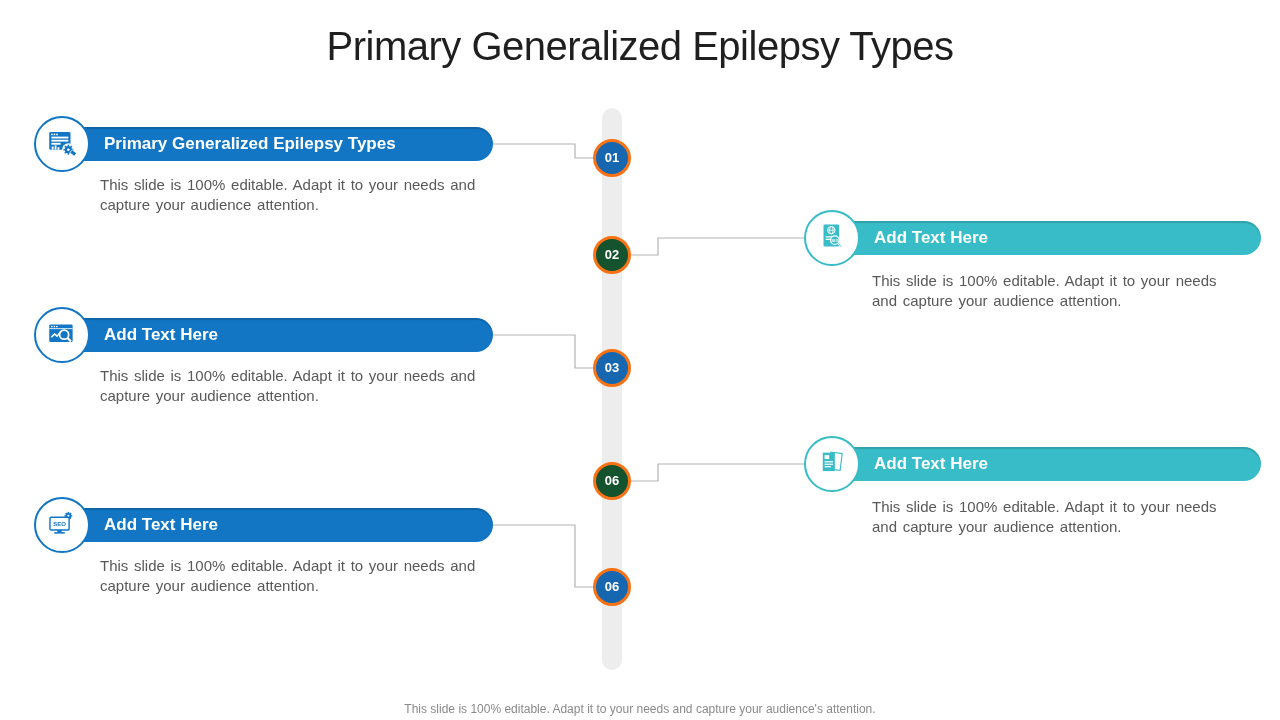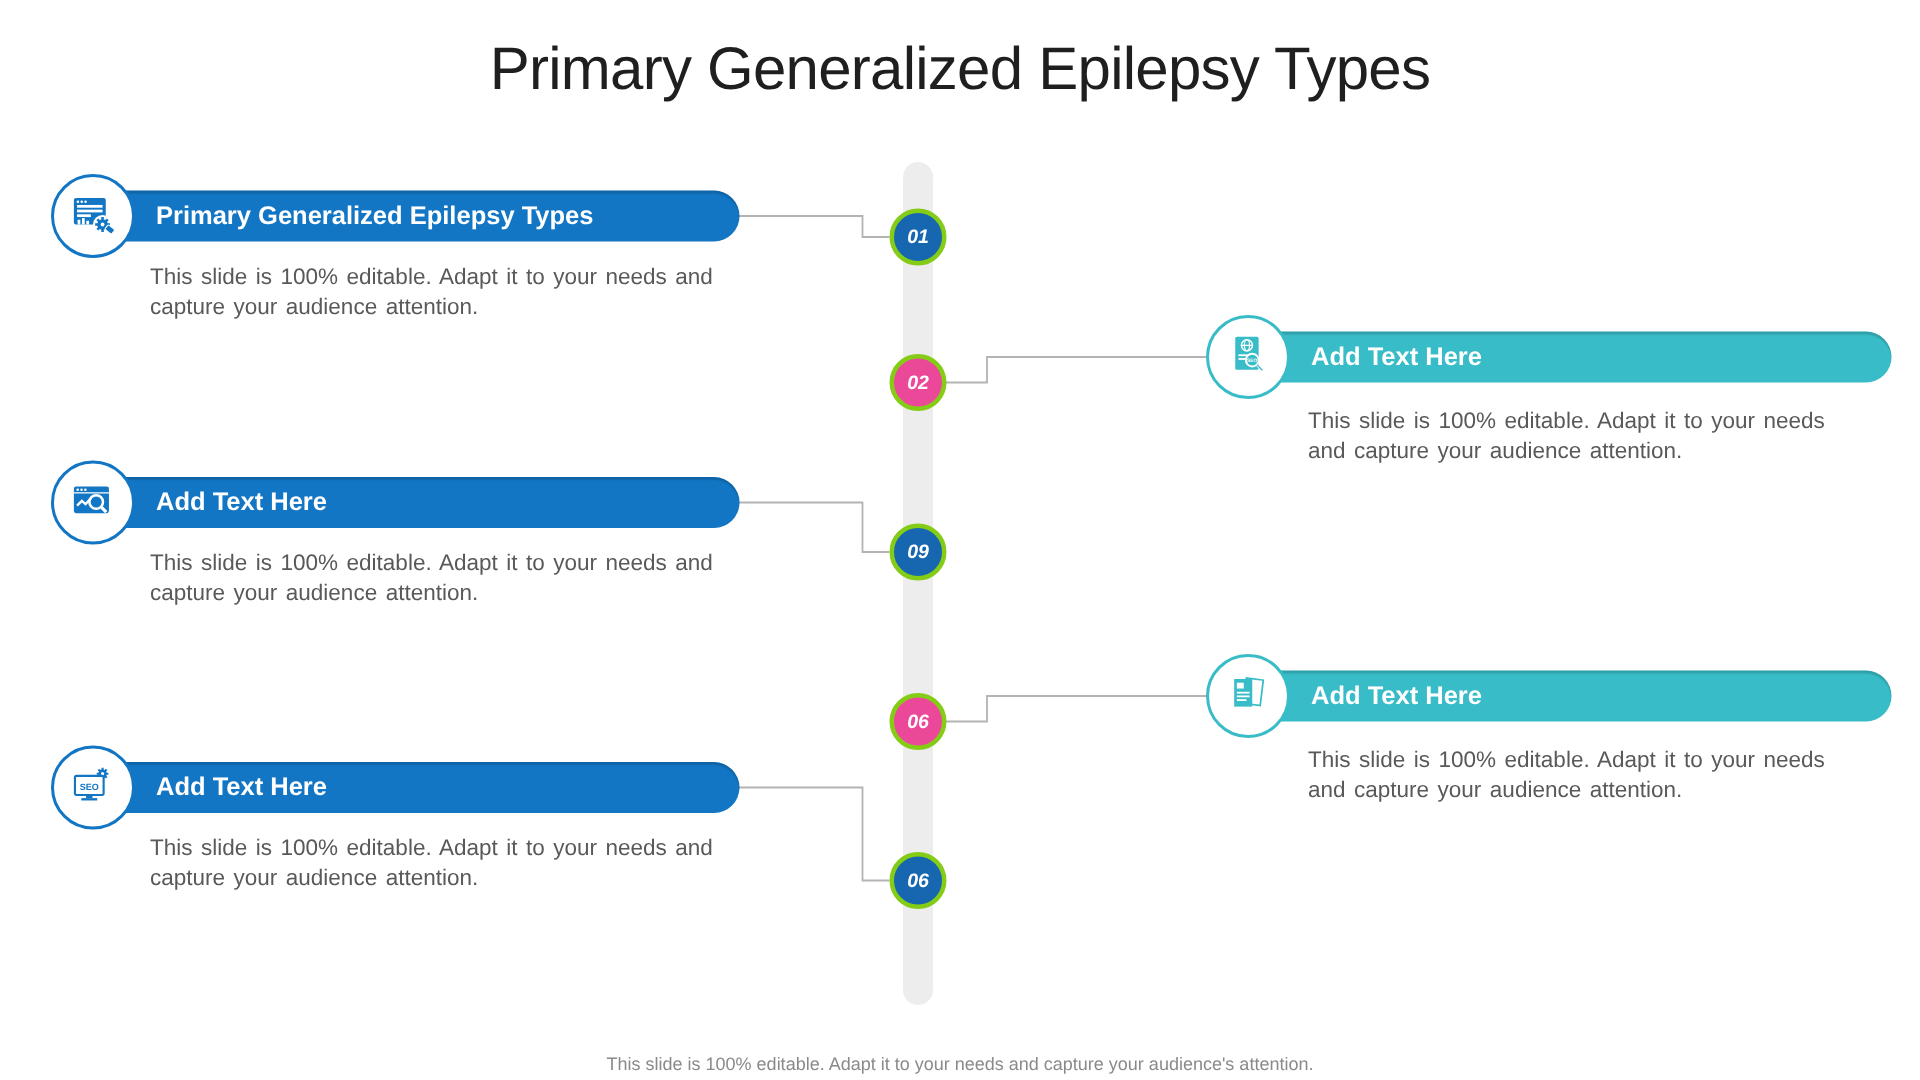--- a/index.html
+++ b/index.html
@@ -11,25 +11,25 @@
     position:absolute;top:24px;left:0;width:100%;text-align:center;
     font-size:40px;font-weight:400;color:#1f1f1f;letter-spacing:-0.5px;margin:0;
   }
   .track{
     position:absolute;left:602px;top:108px;width:20px;height:562px;
     background:#ededed;border-radius:10px;z-index:0;
   }
   .connectors{position:absolute;left:0;top:0;width:1280px;height:720px;z-index:1;pointer-events:none;}
   .num-circle{
     position:absolute;width:32px;height:32px;border-radius:50%;
-    border:3px solid #84cc16;z-index:2;
-    color:#fff;font-size:13px;font-weight:bold;text-align:center;line-height:32px;font-style:italic;
+    border:3px solid #f97316;z-index:2;
+    color:#fff;font-size:13px;font-weight:bold;text-align:center;line-height:32px;
   }
   .num-blue{background:#1767b0;}
-  .num-teal{background:#ec4899;}
+  .num-teal{background:#14532d;}
   .icon-circle{
     position:absolute;width:56px;height:56px;box-sizing:border-box;border-radius:50%;
     background:#fff;z-index:3;display:flex;align-items:center;justify-content:center;
   }
   .icon-blue{border:2px solid #1276c4;}
   .icon-teal{border:2px solid #38bcc7;}
   .pill{
     position:absolute;height:34px;border-radius:17px;z-index:2;
     color:#fff;font-size:17px;font-weight:bold;line-height:34px;white-space:nowrap;
     box-shadow:inset 0 2px 1px rgba(0,0,0,0.15);
@@ -65,21 +65,21 @@
   <svg class="connectors" viewBox="0 0 1280 720" fill="none" stroke="#b3b3b3" stroke-width="1.2">
     <polyline points="447,144 575,144 575,158 593,158"></polyline>
     <polyline points="630,255 658,255 658,238 806,238"></polyline>
     <polyline points="447,335 575,335 575,368 593,368"></polyline>
     <polyline points="630,481 658,481 658,464 806,464"></polyline>
     <polyline points="447,525 575,525 575,587 593,587"></polyline>
   </svg>
 
   <div class="num-circle num-blue nc-1">01</div>
   <div class="num-circle num-teal nc-2">02</div>
-  <div class="num-circle num-blue nc-3">09</div>
+  <div class="num-circle num-blue nc-3">03</div>
   <div class="num-circle num-teal nc-4">06</div>
   <div class="num-circle num-blue nc-5">06</div>
 
   <div class="icon-circle icon-blue ic-a">
     <svg width="34" height="34" viewBox="0 0 48 48">
       <rect x="6" y="7" width="30" height="25" rx="2" fill="#1276c4"></rect>
       <circle cx="9.8" cy="10.5" r="1.2" fill="#fff"></circle>
         <circle cx="13.4" cy="10.5" r="1.2" fill="#fff"></circle>
         <circle cx="17" cy="10.5" r="1.2" fill="#fff"></circle>
       <rect x="9" y="13.6" width="24" height="2.6" fill="#fff"></rect>

